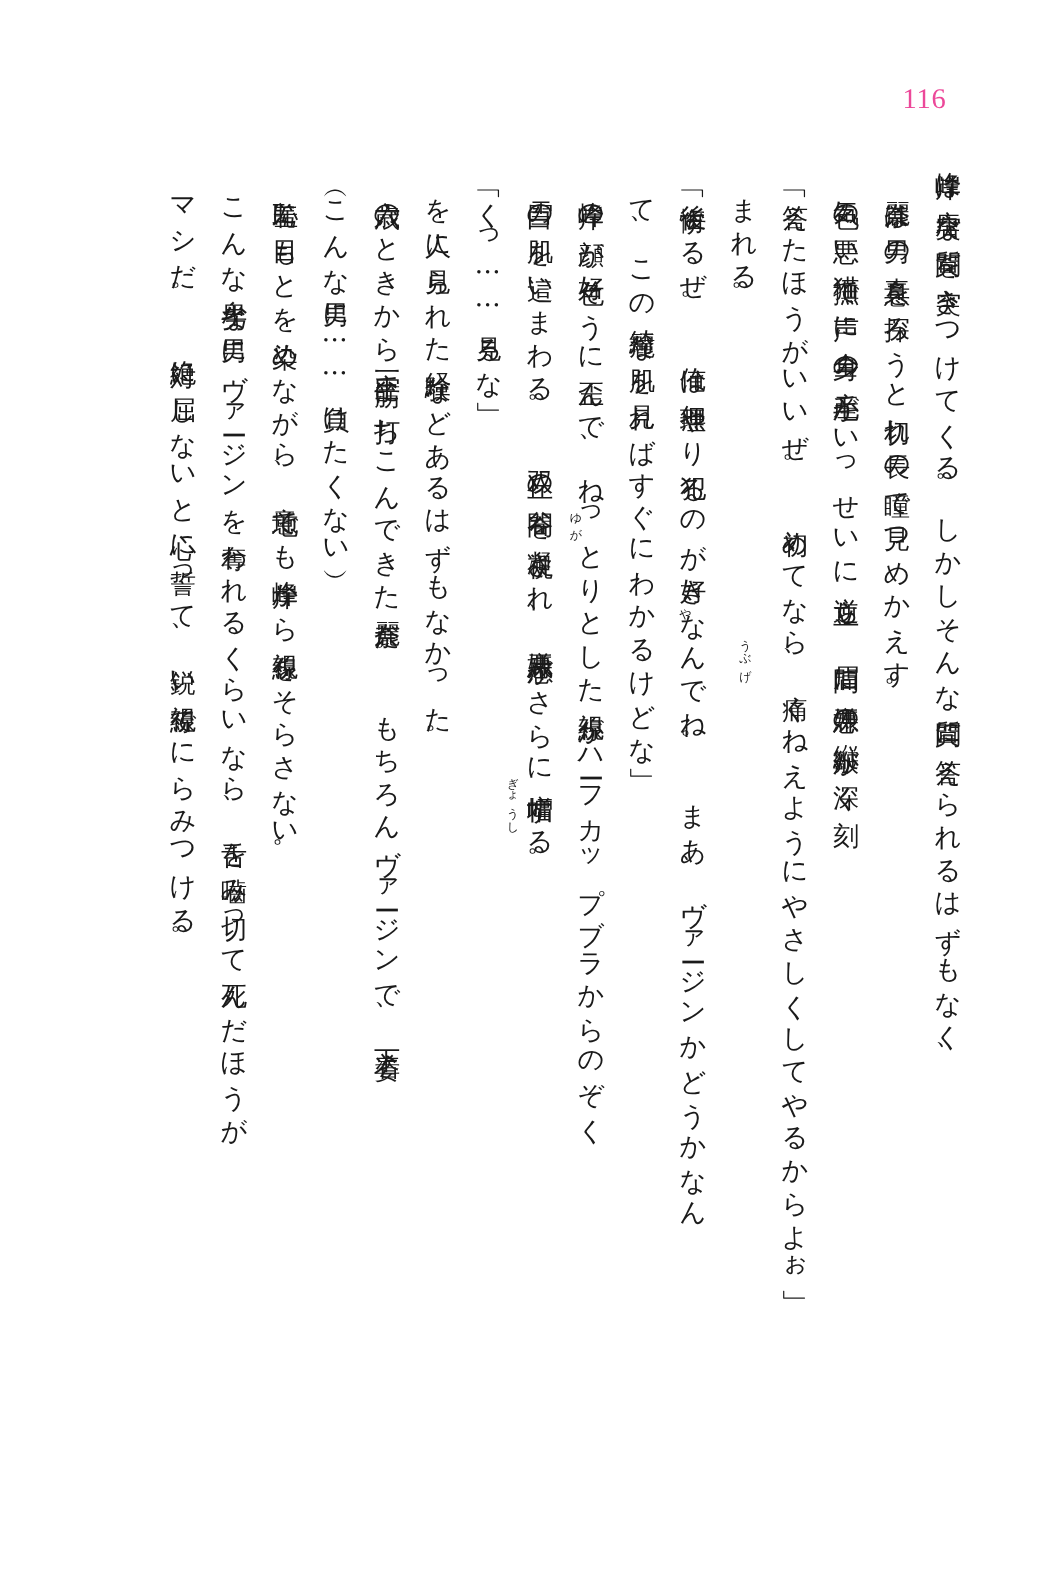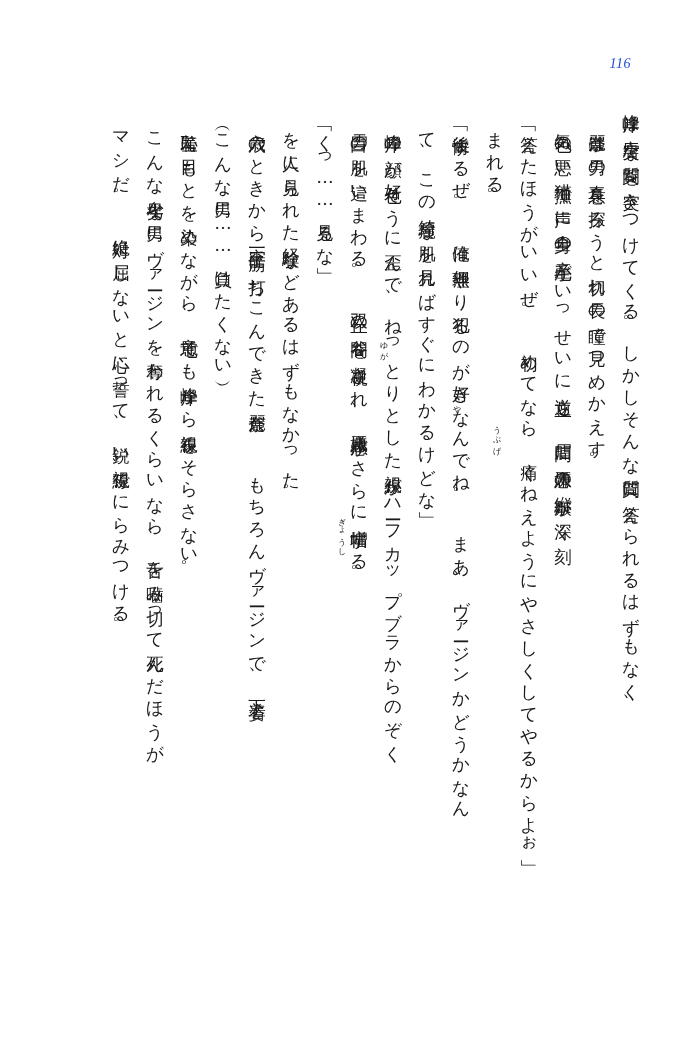--- a/index.html
+++ b/index.html
@@ -16,25 +16,24 @@
     width: 697px;
     height: 1050px;
     background: #ffffff;
     overflow: hidden;
     box-sizing: border-box;
   }
   #page-number {
     position: absolute;
     top: 56px;
     right: 66px;
-    font-size: 14px;
+    font-size: 19px;
     letter-spacing: 0.5px;
-    color: #1d4ed8;
+    color: #ec4899;
     font-family: "Liberation Serif", "DejaVu Serif", serif;
-    font-style: italic;
   }
   #text-body {
     position: absolute;
     top: 100px;
     right: 58px;
     left: 58px;
     bottom: 58px;
     display: flex;
     flex-direction: row-reverse;
     align-items: flex-start;

